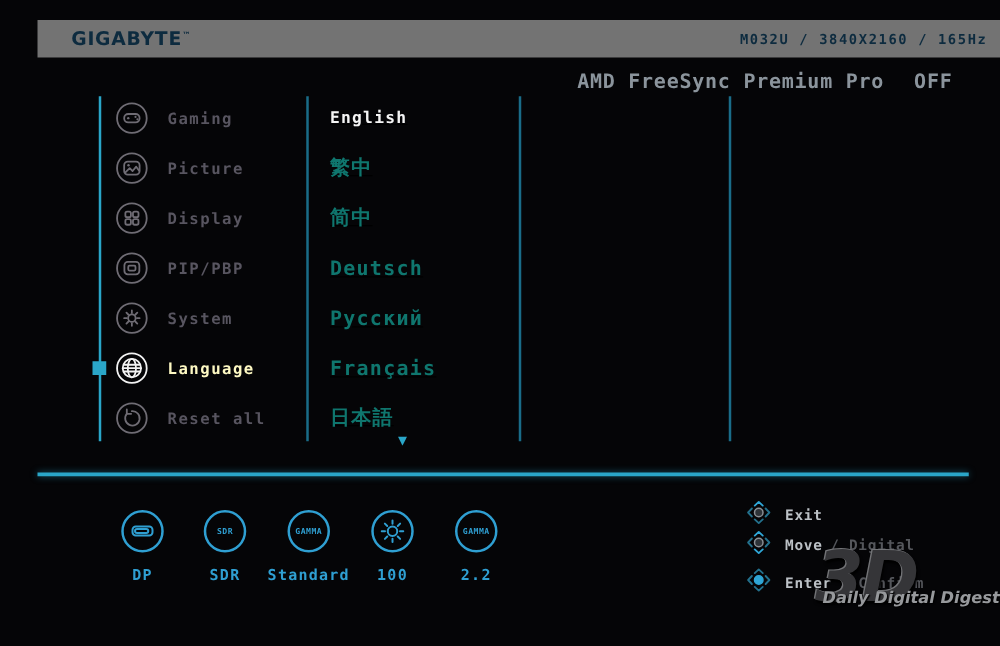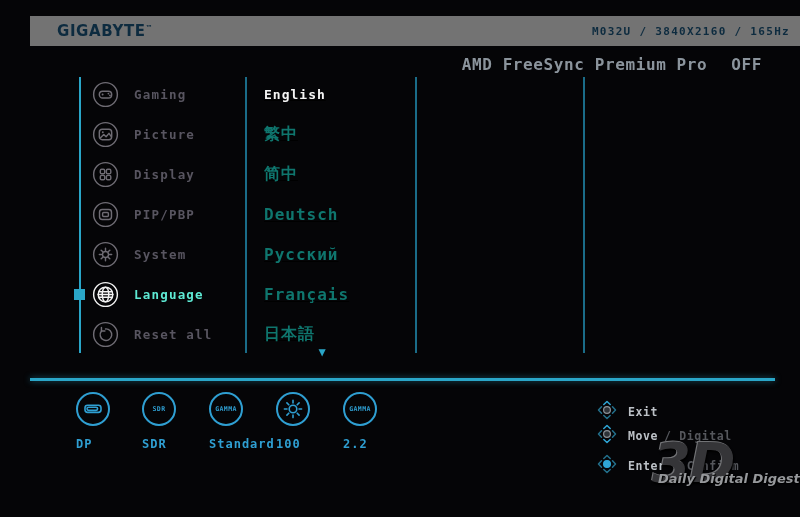--- a/index.html
+++ b/index.html
@@ -26,34 +26,34 @@
   .vline{position:absolute;top:77px;height:276px;width:2px;}
   .vline.bright{left:79px;background:#2aa6c8;}
   .vline.dim{background:#1e7f9f;opacity:.85;}
   .vl-1{left:245px;} .vl-2{left:415px;} .vl-3{left:583px;}
   .hline{position:absolute;left:30px;top:378px;width:745px;height:3px;
     background:#2aa6c8;box-shadow:0 0 6px rgba(42,166,200,.55);}
   .marker{position:absolute;left:74px;top:289px;width:11px;height:11px;background:#2aa6c8;}
   
   .side-item{position:absolute;left:92px;height:36px;display:flex;align-items:center;gap:15px;cursor:default;}
   .side-item .lbl{font-size:12.5px;font-weight:bold;letter-spacing:1.2px;color:#585560;}
-  .side-item.sel .lbl{color:#5eead4;}
+  .side-item.sel .lbl{color:#fef9c3;}
   .mi{width:27px;height:27px;display:block;}
   .mi *{stroke:#6f6c74;fill:none;stroke-width:1.5;stroke-linecap:round;stroke-linejoin:round;}
   .sel .mi *{stroke:#f2f2f2;}
   .mi .fdot{fill:#6f6c74;stroke:none;}
   
   .lang-item{position:absolute;left:264px;height:36px;display:flex;align-items:center;text-decoration:underline;}
   .lang-item .lbl{font-size:16px;font-weight:bold;letter-spacing:1px;color:#0f766e;
     font-family:"DejaVu Sans Mono","Liberation Mono",monospace,sans-serif;}
   .lang-item.sel .lbl{color:#f5f5f5;font-size:13px;}
   .scroll-down{position:absolute;left:308px;top:344px;width:28px;text-align:center;
     color:#2aa6c8;font-size:12px;line-height:16px;}
   
-  .stat{position:absolute;top:392px;width:76px;display:flex;flex-direction:column;align-items:flex-start;}
+  .stat{position:absolute;top:408px;width:76px;display:flex;flex-direction:column;align-items:center;}
   .stat .circle{width:30px;height:30px;border:2px solid #2f9fd2;border-radius:50%;
     display:flex;align-items:center;justify-content:center;position:relative;}
   .stat .circle .ctxt{font-size:6.5px;font-weight:bold;letter-spacing:.4px;color:#2f9fd2;}
   .stat .circle svg{position:absolute;left:-2px;top:-2px;}
   .stat .slabel{margin-top:11px;font-size:12px;font-weight:bold;letter-spacing:1px;color:#2f9fd2;}
   .si *{stroke:#2f9fd2;fill:none;stroke-width:1.6;stroke-linecap:round;}
   .si .fcyan{fill:#2f9fd2;stroke:none;}
   
   .ctl{position:absolute;left:596px;height:22px;display:flex;align-items:center;gap:10px;}
   .ctl .clabel{font-size:11.5px;font-weight:bold;letter-spacing:.6px;color:#bcc1c6;}

